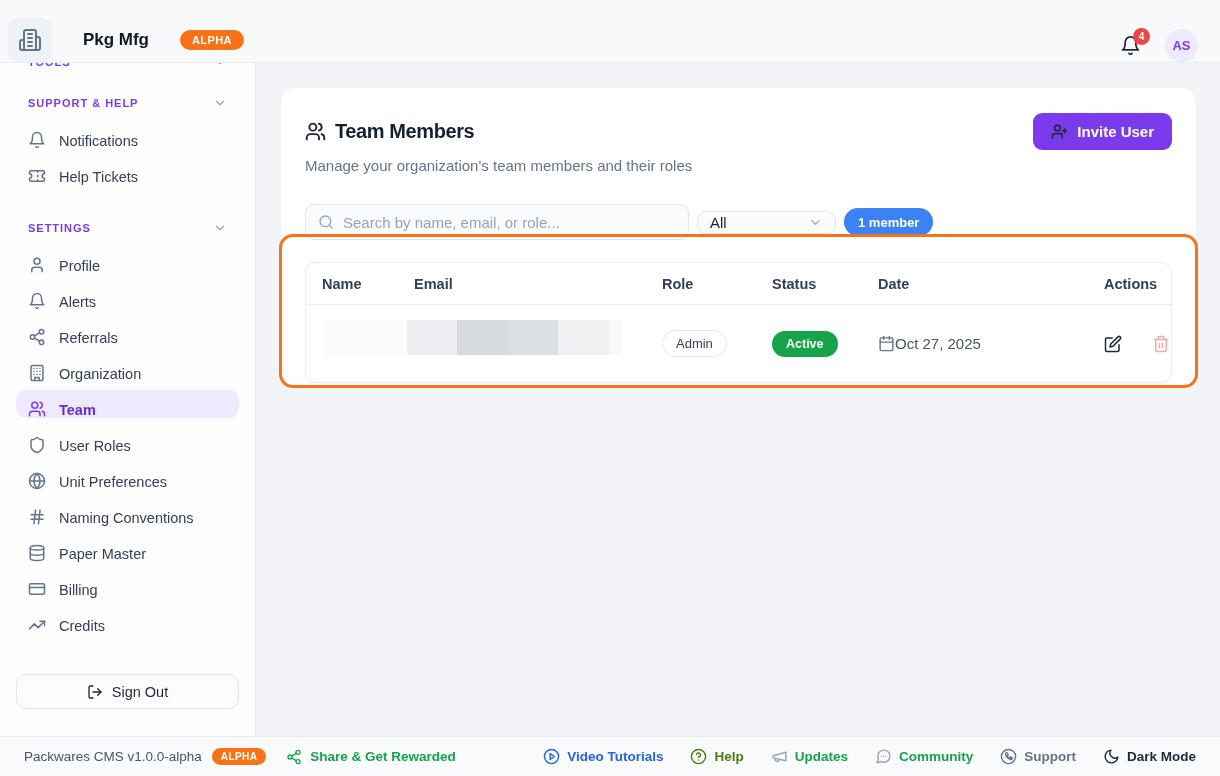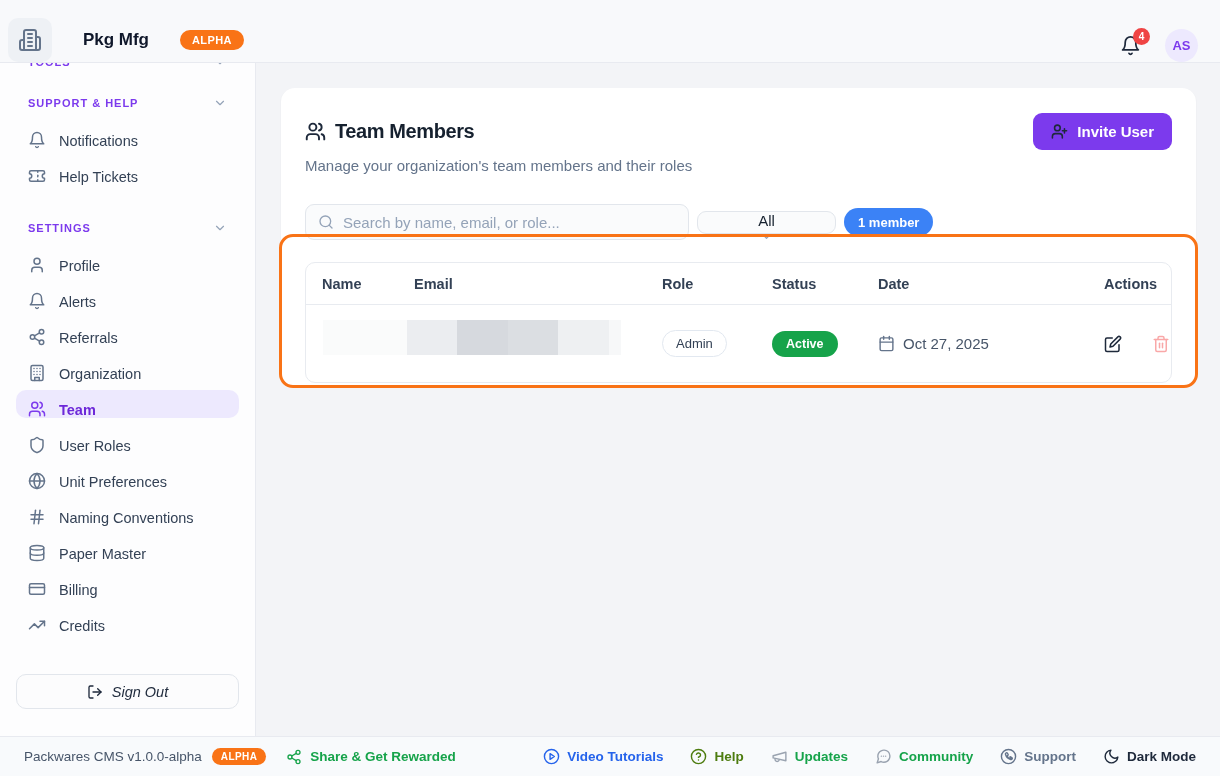--- a/index.html
+++ b/index.html
@@ -59,21 +59,21 @@
     display:flex; align-items:flex-end; gap:13px; height:28px; margin-bottom:8px;
     padding:0 12px; border-radius:10px; font-size:14.5px; color:#334155; cursor:pointer;
   }
   .nav-item .ic { width:18px; height:18px; color:#64748b; }
   .nav-item.active { background:#ede9fe; color:#6d28d9; font-weight:bold; }
   .nav-item.active .ic { color:#7c3aed; }
   .signout {
     position:absolute; left:16px; right:16px; bottom:27px; height:35px;
     border:1px solid #e2e6ec; border-radius:10px; background:#fcfcfd;
     display:flex; align-items:center; justify-content:center; gap:9px;
-    font-size:14.5px; color:#1e293b; cursor:pointer;font-style:italic;
+    font-size:14.5px; color:#1e293b; cursor:pointer;
   }
   .signout .ic { width:16px; height:16px; }
 
   
   .main { position:absolute; top:63px; left:256px; right:0; bottom:40px; background:#f3f4f7; }
   .card {
     position:absolute; left:25px; top:25px; width:915px; height:298px;
     background:#fff; border-radius:14px; box-shadow:0 1px 2px rgba(16,24,40,.06);
     padding:25px 24px;
   }
@@ -99,21 +99,21 @@
   }
   .searchbox .ic { width:16px; height:16px; color:#94a3b8; }
   .searchbox input {
     border:none; outline:none; background:transparent; flex:1;
     font-size:15px; font-family:inherit; color:#1e293b;
   }
   .searchbox input::placeholder { color:#94a3b8; }
   .dropdown {
     width:139px; height:23px; border:1px solid #e2e6ec; border-radius:9px; background:#fafbfc;
     display:flex; align-items:center; justify-content:space-between; padding:0 12px;
-    font-size:15px; color:#16212f; cursor:pointer;flex-direction:column;
+    font-size:15px; color:#16212f; cursor:pointer;
   }
   .dropdown .chev { color:#94a3b8; }
   .count-pill {
     height:28px; background:#3b82f6; color:#fff; border-radius:999px;
     display:flex; align-items:center; padding:0 14px; font-size:13px; font-weight:bold;
   }
 
   .table { margin-top:22px; border:1px solid #e8ebf0; border-radius:10px; overflow:hidden; background:#fff; }
   .tgrid { display:grid; grid-template-columns:92px 248px 110px 106px 226px 1fr; align-items:center; padding:0 16px; }
   .thead { height:42px; border-bottom:1px solid #e8ebf0; }
@@ -123,21 +123,21 @@
   .redact { position:absolute; left:17px; top:15px; height:35px; display:flex; z-index:1; }
   .redact span { height:100%; display:block; }
   .pill-role {
     display:inline-block; border:1px solid #e2e8f0; background:#fff; color:#334155;
     font-size:13px; padding:5px 13px; border-radius:999px;
   }
   .pill-status {
     display:inline-block; background:#16a34a; color:#fff; font-size:12.5px; font-weight:bold;
     padding:6px 14px; border-radius:999px;
   }
-  .date-cell { display:flex; align-items:center; gap:8px; color:#475569; font-size:15px; }
+  .date-cell { display:flex; align-items:center; color:#475569; font-size:15px; }
   .date-cell .ic { width:17px; height:17px; color:#64748b; }
   .actions-cell { display:flex; justify-content:flex-end; gap:30px; }
   .icon-btn { background:none; border:none; cursor:pointer; padding:0; display:flex; }
   .icon-btn .ic { width:18px; height:18px; }
   .edit-btn { color:#1e293b; }
   .delete-btn { color:#f9a8a8; }
 
   
   .footer {
     position:absolute; left:0; right:0; bottom:0; height:40px;

